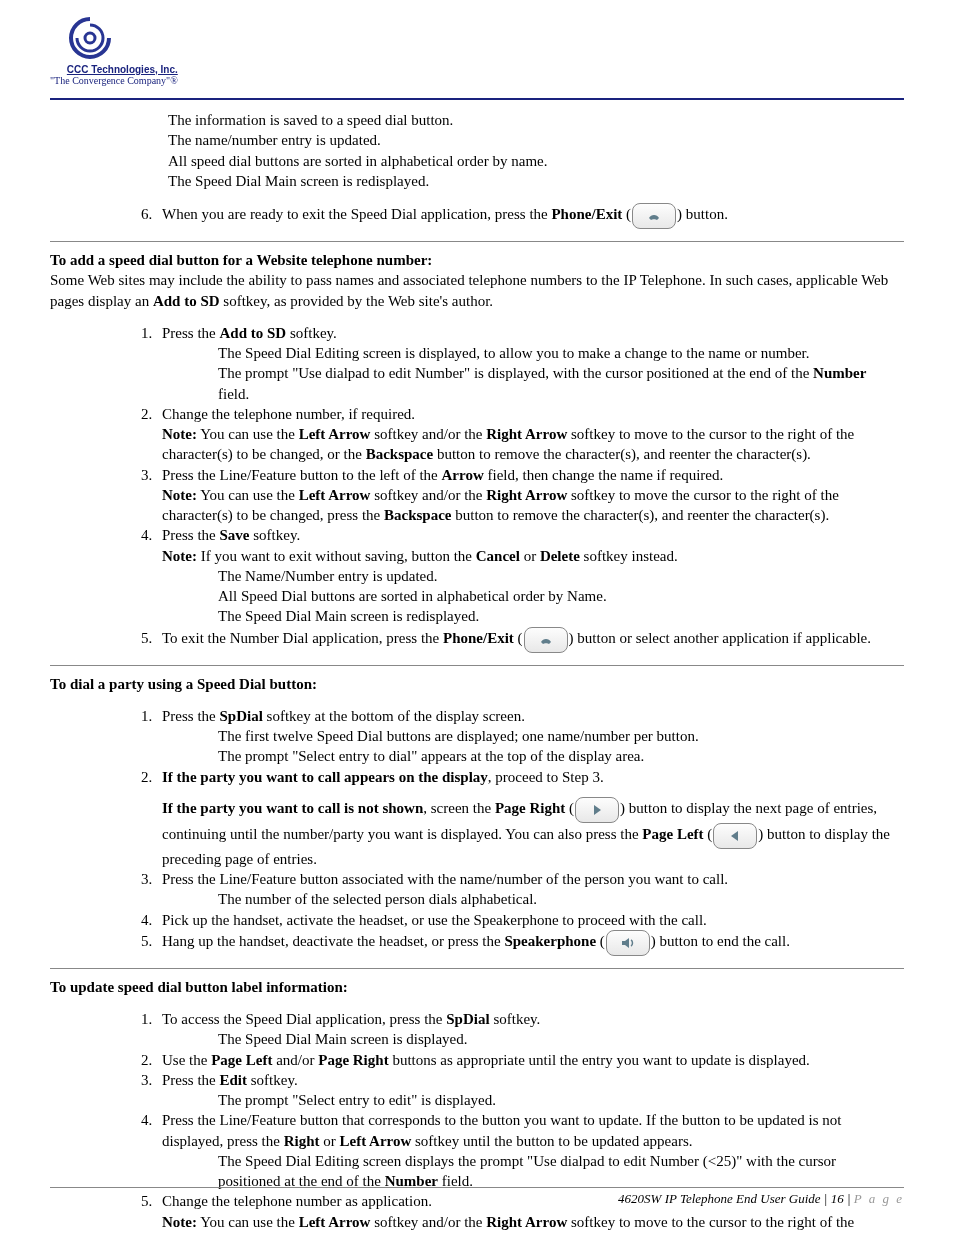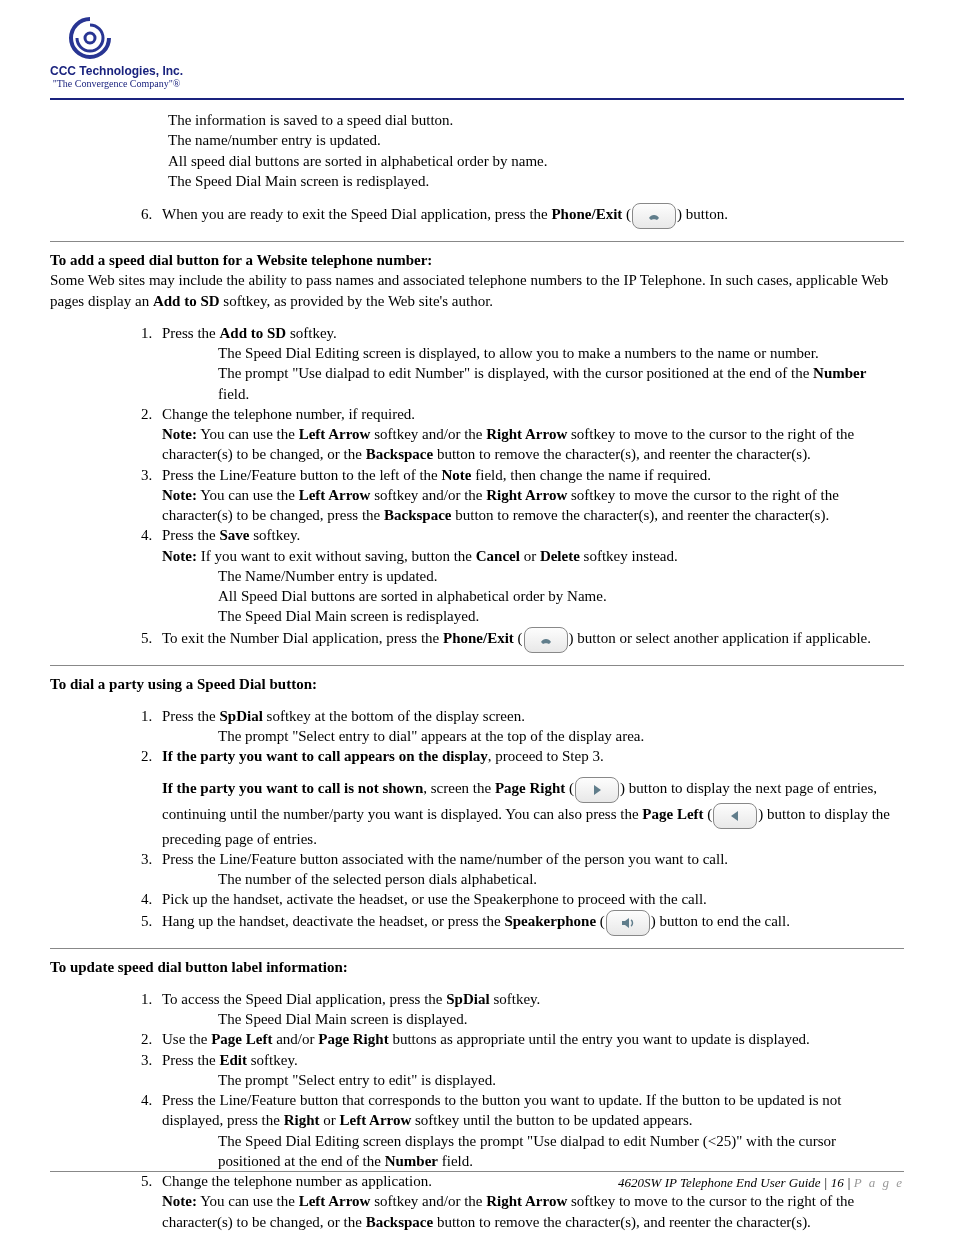--- a/index.html
+++ b/index.html
@@ -17,21 +17,21 @@
     box-sizing: border-box;
     padding: 20px 50px 30px 50px;
     position: relative;
   }
   .logo-area {
     position: absolute;
     top: 14px;
     left: 50px;
   }
   .logo-swirl { width: 80px; height: 48px; display:flex; align-items:center; justify-content:center;}
-  .logo-name { font-family: Arial, sans-serif; font-size: 12px; font-weight: bold; color: #1a237e; text-align:right; margin-top:2px;}
+  .logo-name { font-family: Arial, sans-serif; font-size: 10px; font-weight: bold; color: #1a237e; text-align:right; margin-top:2px;text-decoration:underline;}
   .logo-tagline { font-family: 'Brush Script MT', cursive; font-size: 10px; color: #1a237e; text-align:center;}
   .header-rule {
     border: none;
     border-top: 2px solid #1a237e;
     margin-top: 78px;
     margin-bottom: 10px;
   }
   .content { line-height: 1.35; }
   b, strong { font-weight: bold; }
   .indent1 { margin-left: 118px; }
@@ -46,21 +46,21 @@
     border-radius: 8px;
     vertical-align: middle;
     background: linear-gradient(#fdfdfd,#e8e8e8);
     position: relative;
     margin: 0 1px;
   }
   .btn-icon svg { position:absolute; left:50%; top:50%; transform:translate(-50%,-50%); }
   .thin-hr { border:none; border-top:1px solid #888; margin:6px 0 8px 0; }
   .footer {
     position: absolute;
-    bottom: 44px;
+    bottom: 28px;
     left: 50px; right: 50px;
   }
   .footer-rule { border:none; border-top:1px solid #888; margin-bottom:3px;}
   .footer-text { text-align:right; font-style: italic; font-size: 13px; }
   .footer-text .pg { font-family: Georgia, serif; color:#999; letter-spacing: 2px;}
 </style>
 </head>
 <body>
 
 <div class="page">
@@ -96,29 +96,29 @@
     <hr class="thin-hr">
 
     <div><b>To add a speed dial button for a Website telephone number:</b></div>
     <div>
       <span>Some Web sites may include the ability to pass names and associated telephone numbers to the IP Telephone. In such cases, applicable Web pages display an </span><b>Add to SD</b><span> softkey, as provided by the Web site's author.</span>
     </div>
 
     <ol>
       <li>
         <span>Press the </span><b>Add to SD</b><span> softkey.</span>
-        <div class="sub">The Speed Dial Editing screen is displayed, to allow you to make a numbers to the name or number.</div>
+        <div class="sub">The Speed Dial Editing screen is displayed, to allow you to make a change to the name or number.</div>
         <div class="sub"><span>The prompt "Use dialpad to edit Number" is displayed, with the cursor positioned at the end of the </span><b>Number</b><span> field.</span></div>
       </li>
       <li>
         <span>Change the telephone number, if required.</span><br>
         <b>Note:</b><span> You can use the </span><b>Left Arrow</b><span> softkey and/or the </span><b>Right Arrow</b><span> softkey to move to the cursor to the right of the character(s) to be changed, or the </span><b>Backspace</b><span> button to remove the character(s), and reenter the character(s).</span>
       </li>
       <li>
-        <span>Press the Line/Feature button to the left of the </span><b>Note</b><span> field, then change the name if required.</span><br>
+        <span>Press the Line/Feature button to the left of the </span><b>Arrow</b><span> field, then change the name if required.</span><br>
         <b>Note:</b><span> You can use the </span><b>Left Arrow</b><span> softkey and/or the </span><b>Right Arrow</b><span> softkey to move the cursor to the right of the character(s) to be changed, press the </span><b>Backspace</b><span> button to remove the character(s), and reenter the character(s).</span>
       </li>
       <li>
         <span>Press the </span><b>Save</b><span> softkey.</span><br>
         <b>Note:</b><span> If you want to exit without saving, button the </span><b>Cancel</b><span> or </span><b>Delete</b><span> softkey instead.</span>
         <div class="sub">The Name/Number entry is updated.</div>
         <div class="sub">All Speed Dial buttons are sorted in alphabetical order by Name.</div>
         <div class="sub">The Speed Dial Main screen is redisplayed.</div>
       </li>
       <li>
@@ -127,20 +127,21 @@
             </svg></span><span>) button or select another application if applicable.</span>
       </li>
     </ol>
 
     <hr class="thin-hr">
 
     <div><b>To dial a party using a Speed Dial button:</b></div>
     <ol>
       <li>
         <span>Press the </span><b>SpDial</b><span> softkey at the bottom of the display screen.</span>
+        <div class="sub">The first twelve Speed Dial buttons are displayed; one name/number per button.</div>
         <div class="sub">The prompt "Select entry to dial" appears at the top of the display area.</div>
       </li>
       <li>
         <b>If the party you want to call appears on the display</b><span>, proceed to Step 3.</span>
         <div style="height:10px"></div>
         <b>If the party you want to call is not shown</b><span>, screen the </span><b>Page Right</b><span> (</span><span class="btn-icon"><svg width="14" height="14" viewBox="0 0 14 14">
               <path d="M4 2l7 5-7 5z" fill="#607d8b"></path>
             </svg></span><span>) button to display the next page of entries, continuing until the number/party you want is displayed. You can also press the </span><b>Page Left</b><span> (</span><span class="btn-icon"><svg width="14" height="14" viewBox="0 0 14 14">
               <path d="M10 2l-7 5 7 5z" fill="#607d8b"></path>
             </svg></span><span>) button to display the preceding page of entries.</span>

